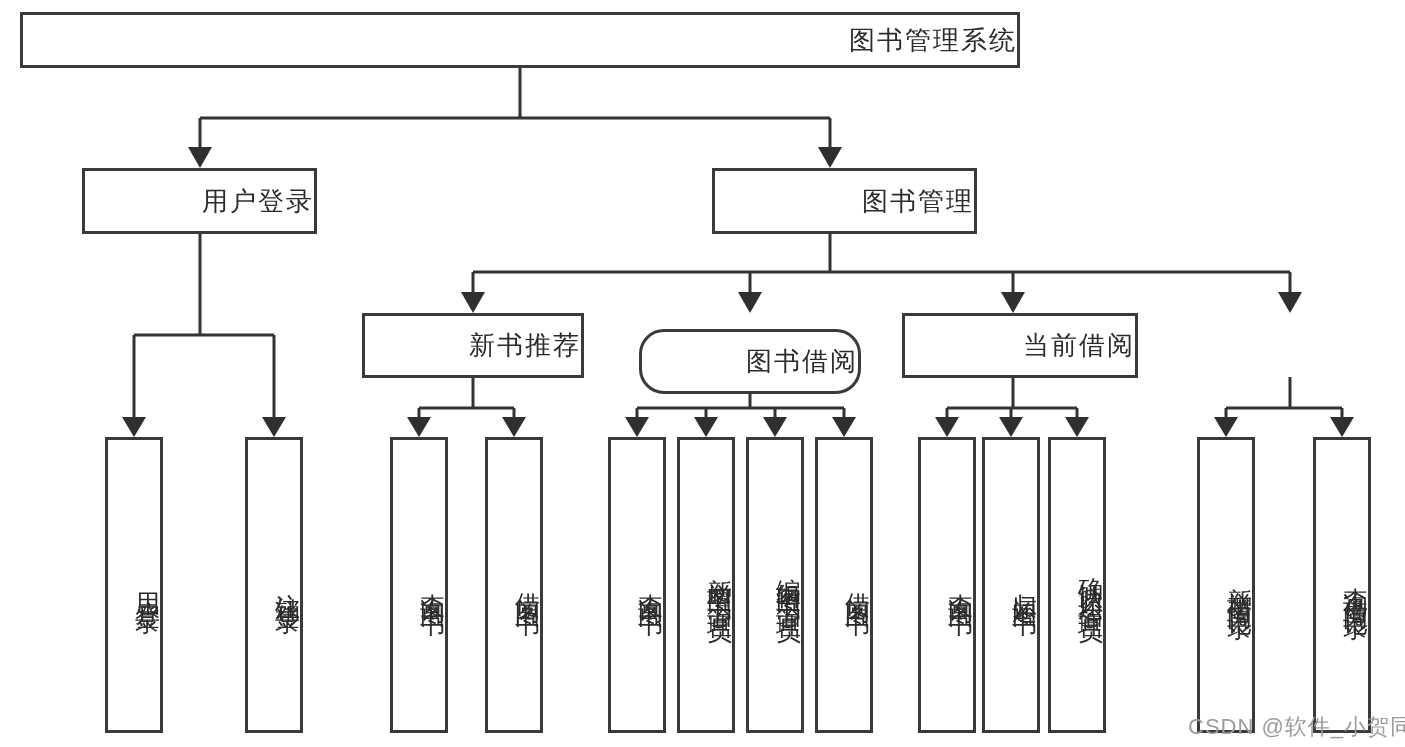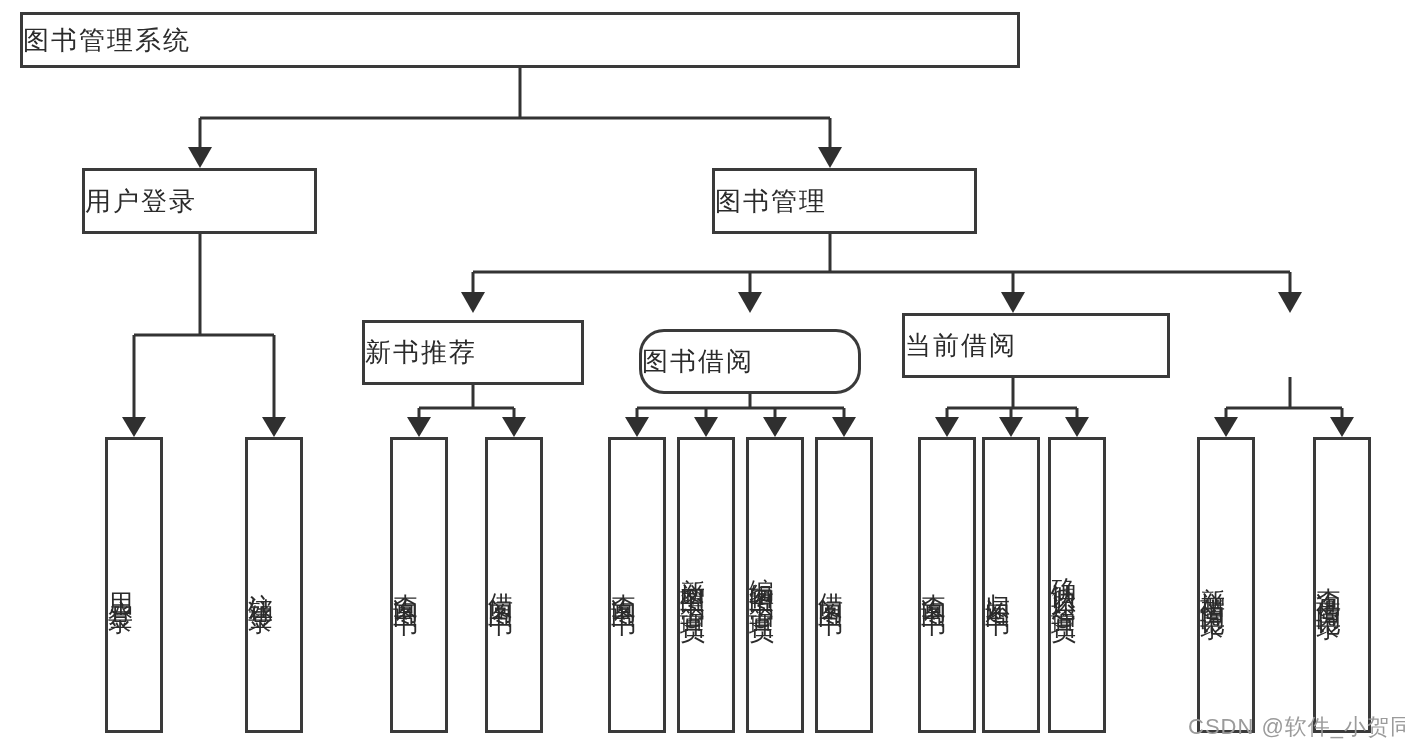--- a/index.html
+++ b/index.html
@@ -12,21 +12,21 @@
     overflow:hidden;
   }
   .edges{position:absolute;left:0;top:0;z-index:1;}
   .box{
     position:absolute;
     box-sizing:border-box;
     border:3px solid #3a3a3a;
     background:#ffffff;
     display:flex;
     align-items:center;
-    justify-content:flex-start;
+    justify-content:flex-end;
     color:#2b2b2b;
     z-index:2;
   }
   .box-h{font-size:26px;letter-spacing:2px;}
   .box-v{font-size:25px;}
   .box-v .vlabel{
     writing-mode:vertical-rl;
     text-orientation:mixed;
     letter-spacing:6px;
     line-height:1;
@@ -117,27 +117,27 @@
     <span>图书管理系统</span>
   </div>
 
   <div class="box box-h" style="left:82px;top:168px;width:235px;height:66px;">
     <span>用户登录</span>
   </div>
   <div class="box box-h" style="left:712px;top:168px;width:265px;height:66px;">
     <span>图书管理</span>
   </div>
 
-  <div class="box box-h" style="left:362px;top:320px;width:222px;height:65px;">
+  <div class="box box-h" style="left:362px;top:313px;width:222px;height:65px;">
     <span>新书推荐</span>
   </div>
   <div class="box box-h" style="left:639px;top:329px;width:222px;height:65px;border-radius:25px;">
     <span>图书借阅</span>
   </div>
-  <div class="box box-h" style="left:902px;top:313px;width:268px;height:65px;">
+  <div class="box box-h" style="left:902px;top:313px;width:236px;height:65px;">
     <span>当前借阅</span>
   </div>
 
   <div class="box box-v" style="left:105px;top:437px;width:58px;height:296px;">
     <span class="vlabel">用户登录</span>
   </div>
   <div class="box box-v" style="left:245px;top:437px;width:58px;height:296px;">
     <span class="vlabel">注销登录</span>
   </div>
 

